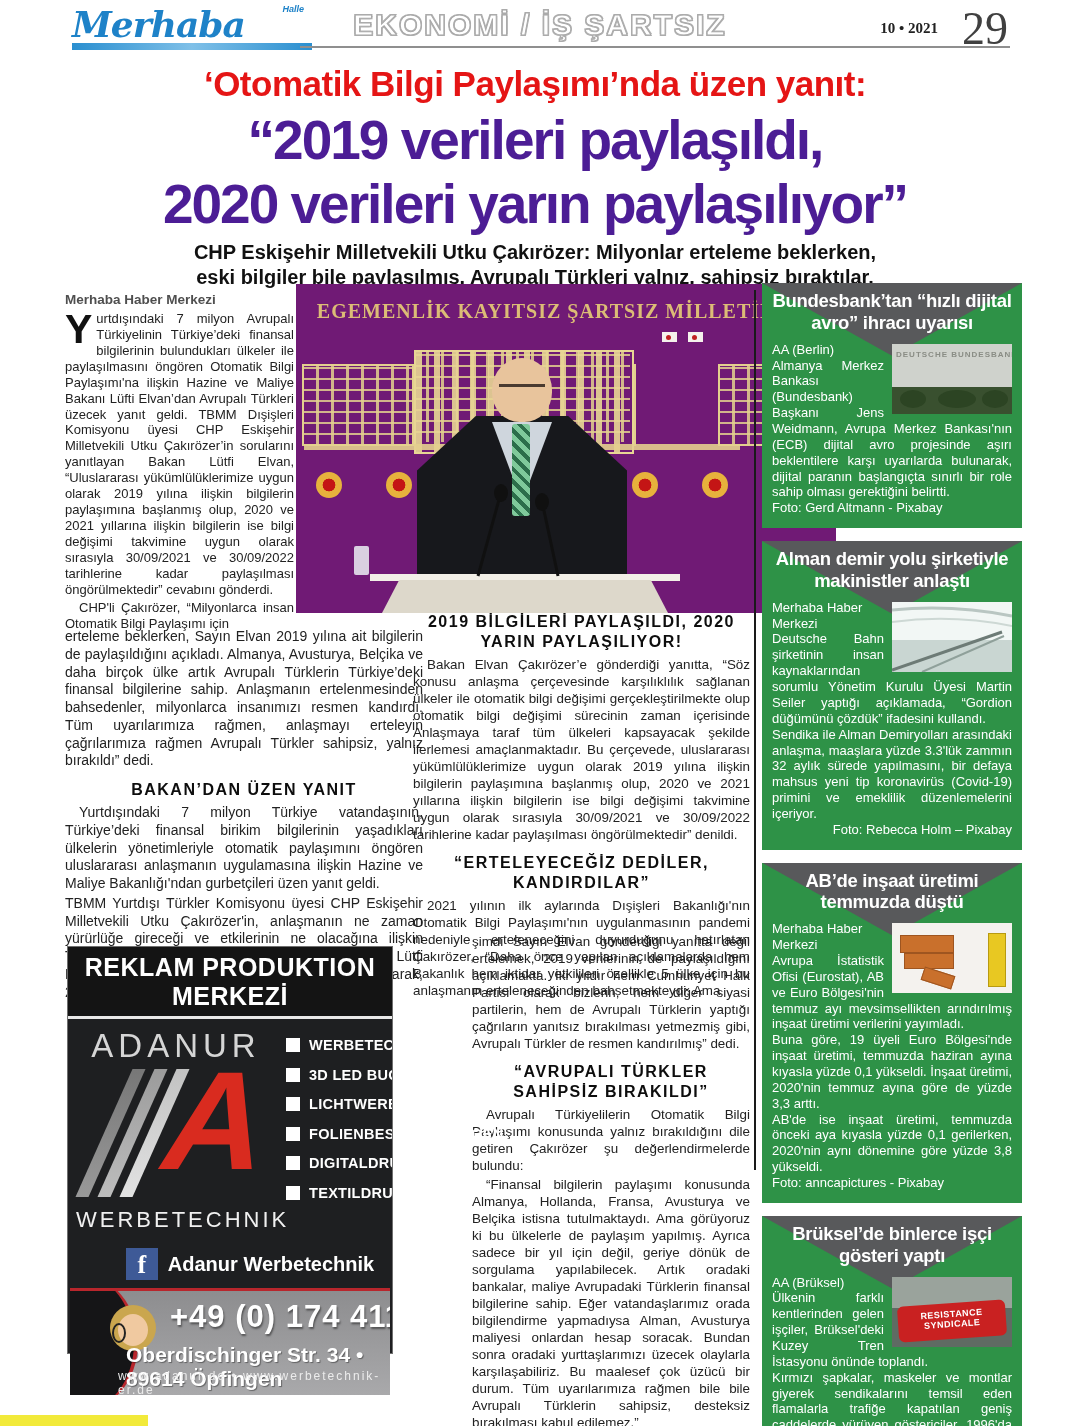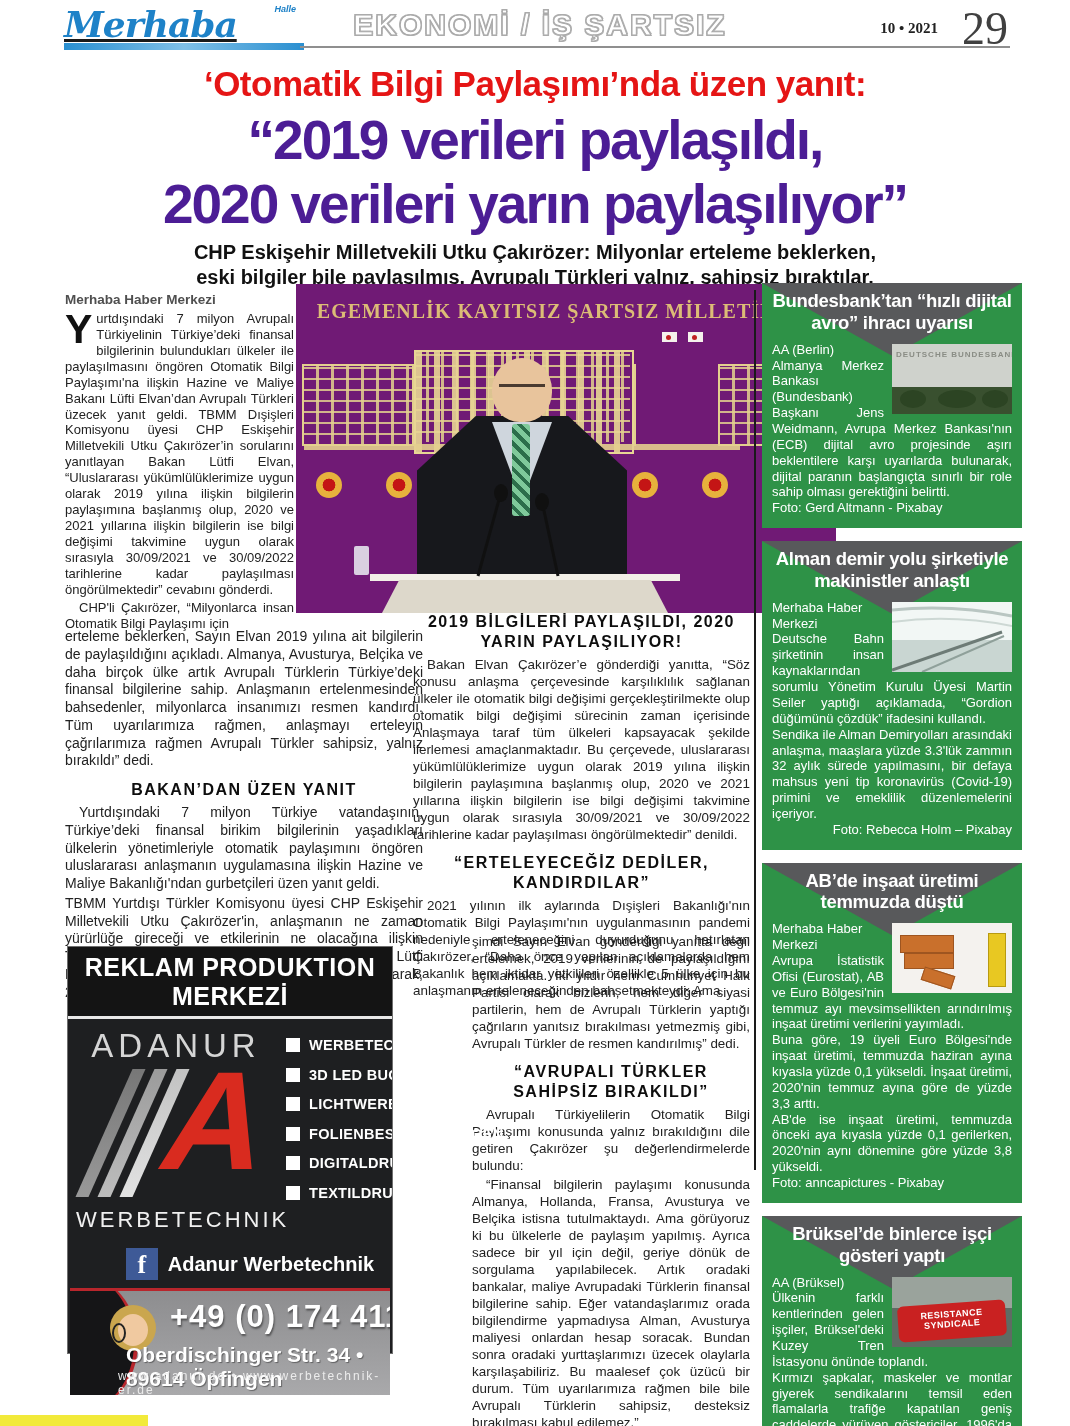--- a/index.html
+++ b/index.html
@@ -1,20 +1,20 @@
 <!DOCTYPE html>
 <html><head>
 <meta charset="utf-8">
 <style>
   html,body{margin:0;padding:0;background:#e9e9e9;}
   .page{position:relative;width:1070px;height:1426px;background:#ffffff;margin:0 auto;
         font-family:"Liberation Sans",sans-serif;color:#1a1a1a;overflow:hidden;}
 
   
-  .masthead{position:absolute;left:64px;top:6px;width:240px;height:42px;text-decoration:underline;}
+  .masthead{position:absolute;left:72px;top:6px;width:240px;height:42px;}
   .masthead-word{font-family:"DejaVu Serif",serif;font-style:italic;font-weight:bold;
       font-size:36px;color:#1e82c8;line-height:36px;letter-spacing:-1px;}
   .masthead-sup{position:absolute;right:8px;top:-2px;font-size:9px;color:#1e82c8;font-style:italic;font-weight:bold;}
   .masthead-bar{height:7px;background:linear-gradient(90deg,#2a8fd0,#7fc0e8 50%,#2a8fd0);margin-top:1px;}
   .section-banner{position:absolute;left:340px;top:8px;width:400px;text-align:center;
       font-size:30px;font-weight:bold;letter-spacing:2px;color:#fff;
       -webkit-text-stroke:1px #a8a8a8;
       text-shadow:-1px -1px 0 #b0b0b0,1px -1px 0 #b0b0b0,-1px 1px 0 #b0b0b0,1px 1px 0 #b0b0b0;}
   .issue-date{position:absolute;right:132px;top:20px;font-family:"Liberation Serif",serif;
       font-size:15px;font-weight:bold;color:#222;}

